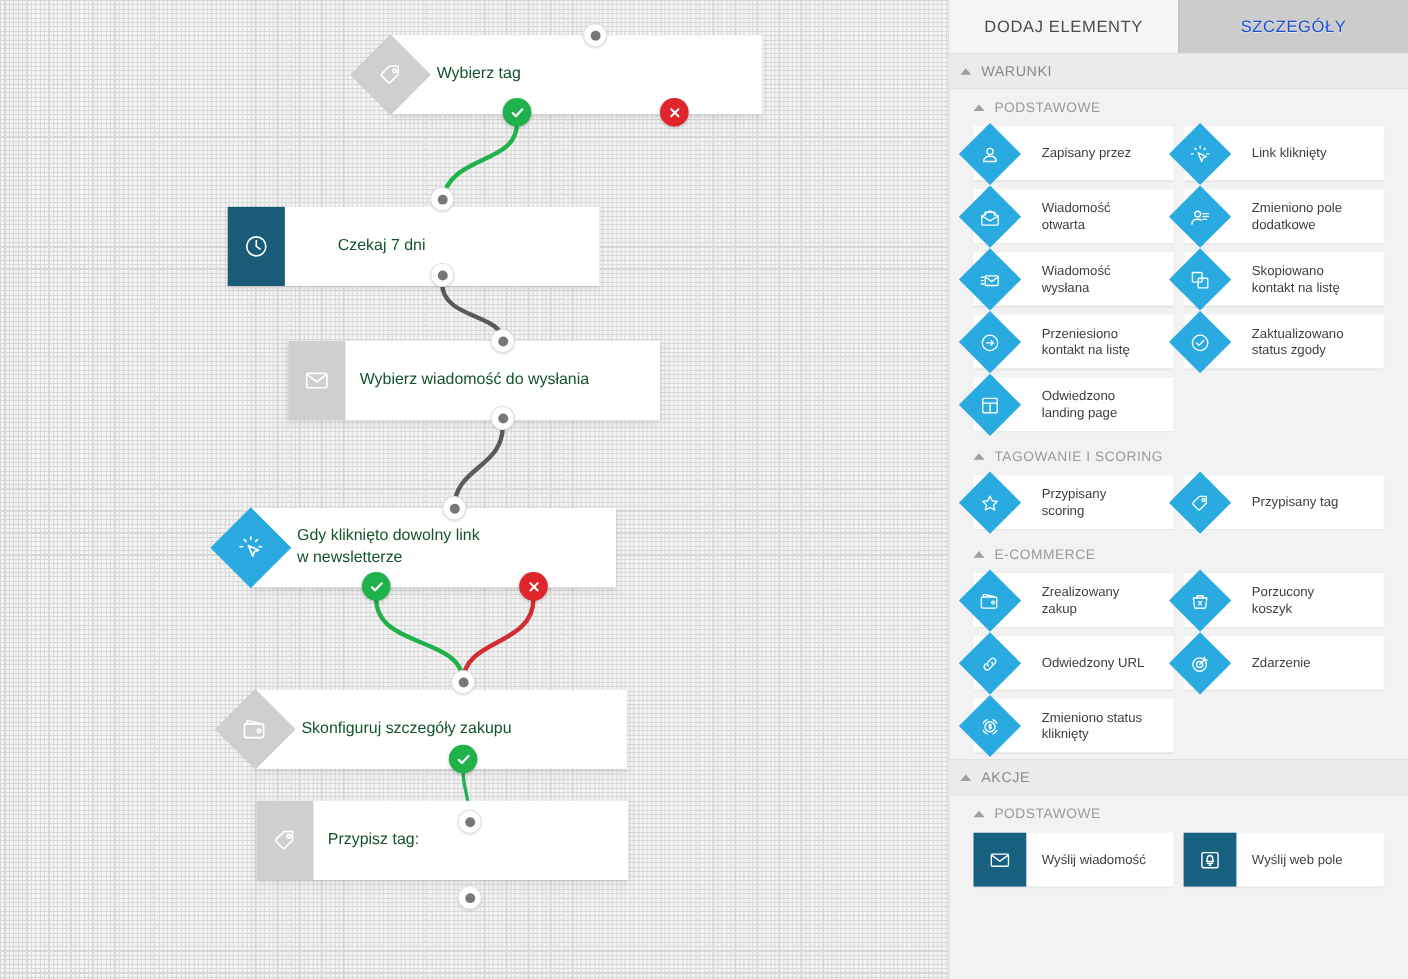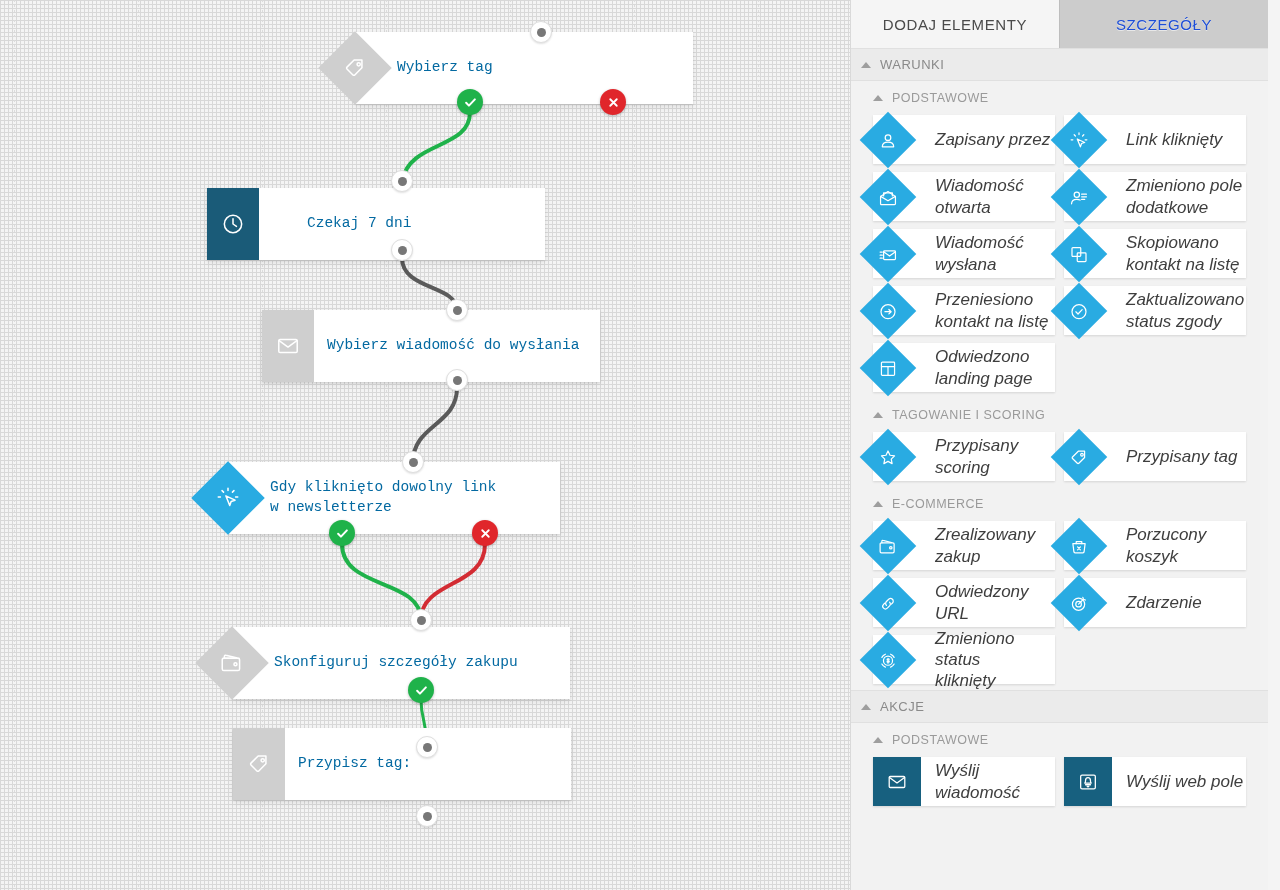--- a/index.html
+++ b/index.html
@@ -40,23 +40,22 @@
 
   
   .node {
     position: absolute;
     height: 72px;
     background: #ffffff;
     box-shadow: 0 1px 2px rgba(0,0,0,0.10), 0 3px 7px rgba(0,0,0,0.07);
     display: flex; align-items: center;
   }
   .node-label {
-    font-size: 14.5px; color: #0369a1; line-height: 1.35;
+    font-size: 14.5px; color: #14532d; line-height: 1.35;
     white-space: pre-line;
-    font-family: Liberation Mono, monospace;
   }
   
   .ico-square {
     position: absolute; left: 0; top: 0;
     width: 52px; height: 72px;
     display: flex; align-items: center; justify-content: center;
   }
   .ico-square.teal { background: #1a5b78; }
   .ico-square.grey { background: #cfcfcf; }
   
@@ -85,21 +84,21 @@
     position: absolute; width: 26px; height: 26px; border-radius: 50%;
     display: flex; align-items: center; justify-content: center;
     box-shadow: 0 1px 3px rgba(0,0,0,0.25);
     color: #fff; font-size: 13px; font-weight: bold;
   }
   .badge.yes { background: #1fb24a; }
   .badge.no  { background: #e0262b; }
 
   
   #panel {
-    position: absolute; right: 12px; top: 0;
+    position: absolute; right: 0; top: 0;
     width: 418px; height: 890px;
     background: #f2f2f2;
     border-left: 1px solid #d9d9d9;
     overflow: hidden;
   }
   #tabs { display: flex; height: 48px; background: #f5f5f5; }
   .tab {
     flex: 1; display: flex; align-items: center; justify-content: center;
     font-size: 15px; letter-spacing: .6px;
   }
@@ -130,21 +129,21 @@
     column-gap: 9px; row-gap: 8px;
     padding: 0 22px 6px 22px;
   }
   .item {
     position: relative; height: 49px;
     background: #ffffff;
     box-shadow: 0 1px 2px rgba(0,0,0,0.12);
     display: flex; align-items: center;
     padding-left: 62px;
   }
-  .item-label { font-size: 17px; color: #3e3e3e; line-height: 1.25; white-space: pre-line; font-style: italic; }
+  .item-label { font-size: 12px; color: #3e3e3e; line-height: 1.25; white-space: pre-line; }
   .it-diamond {
     position: absolute; left: -5px; top: 4.5px;
     width: 40px; height: 40px; transform: rotate(45deg);
     background: #29abe2;
     display: flex; align-items: center; justify-content: center;
   }
   .it-diamond > svg { transform: rotate(-45deg); }
   .it-square {
     position: absolute; left: 0; top: 0; width: 48px; height: 49px;
     background: #17607f;

